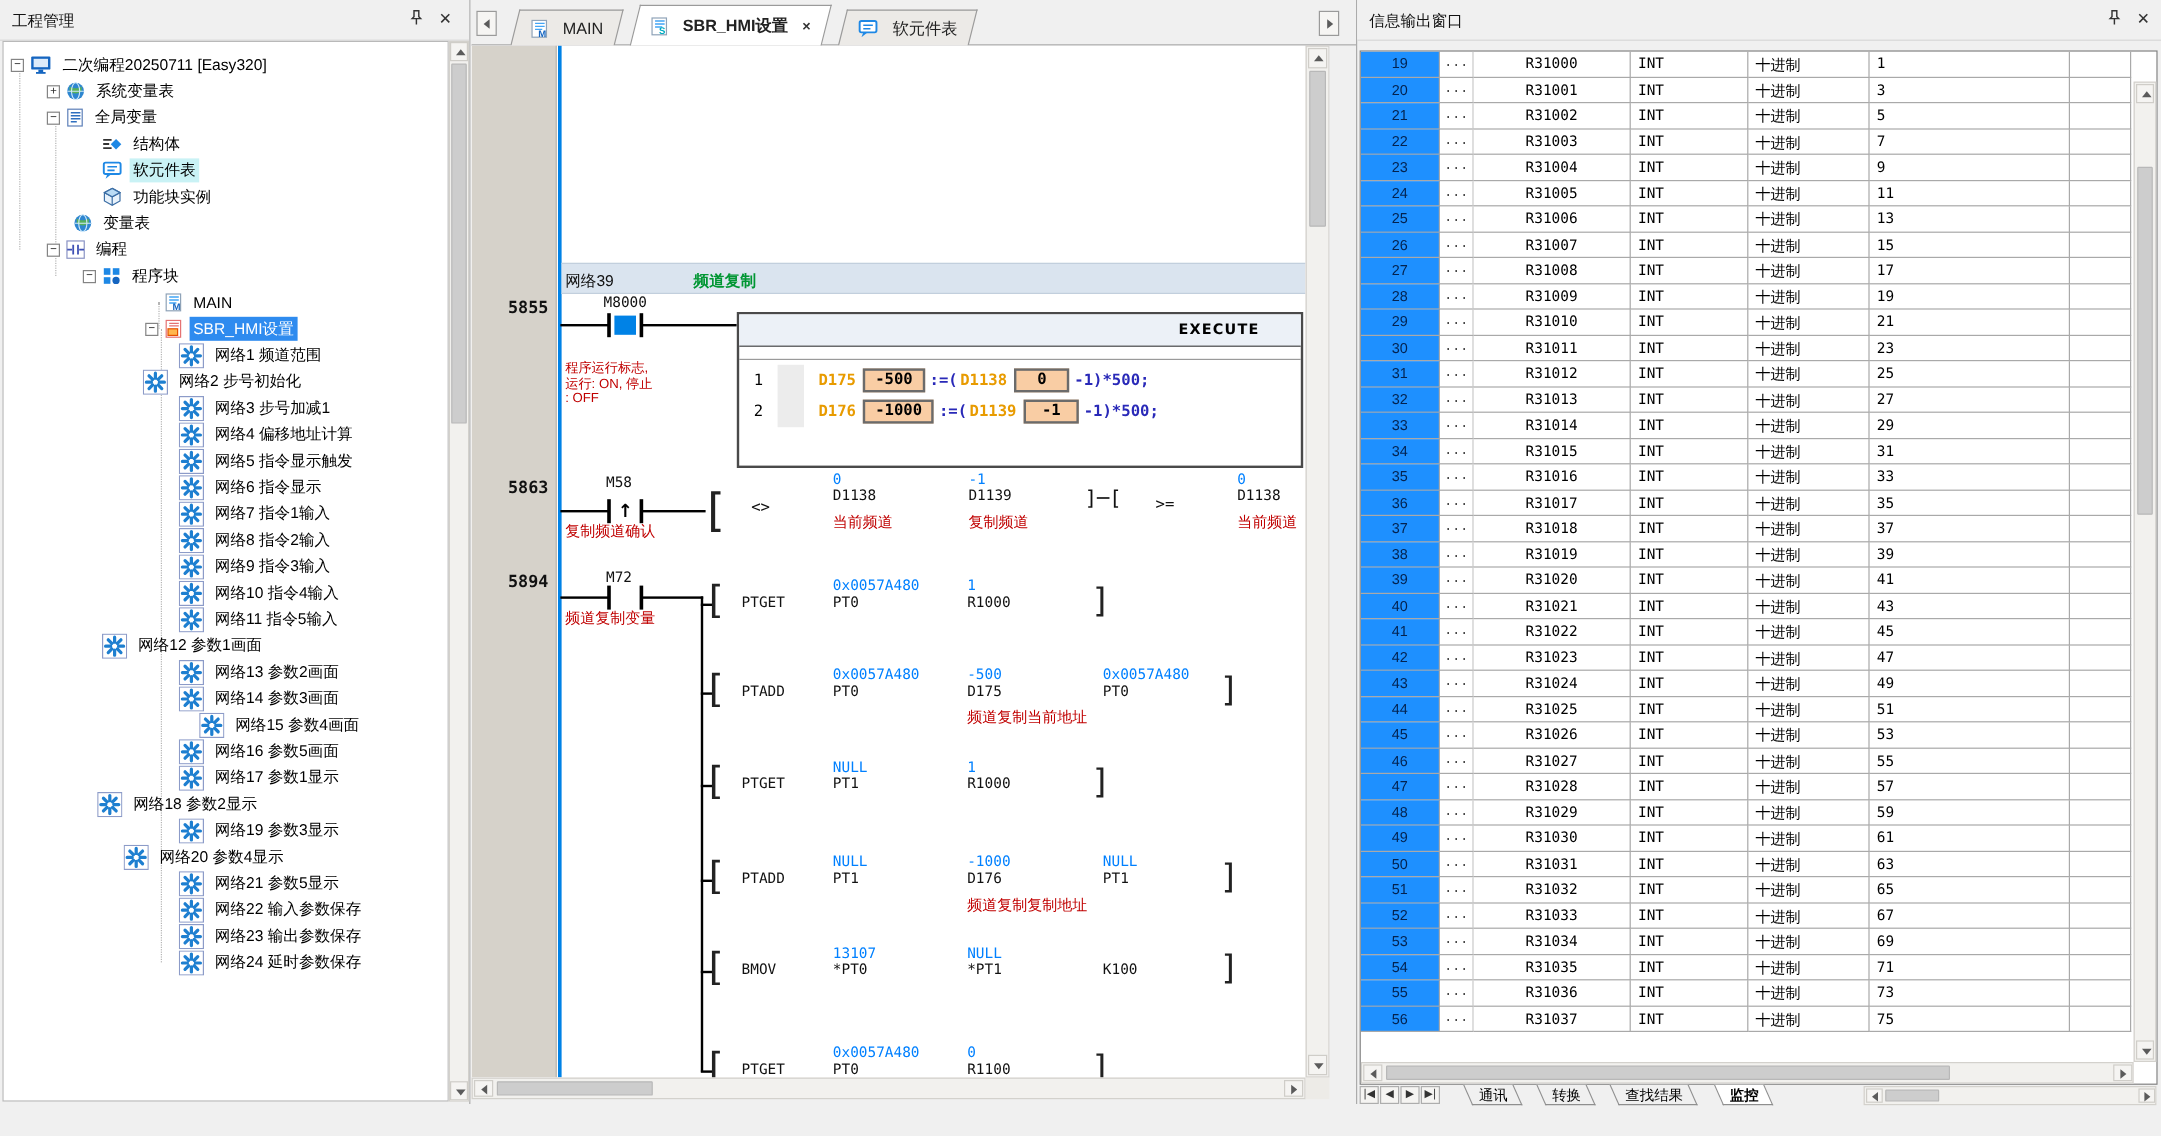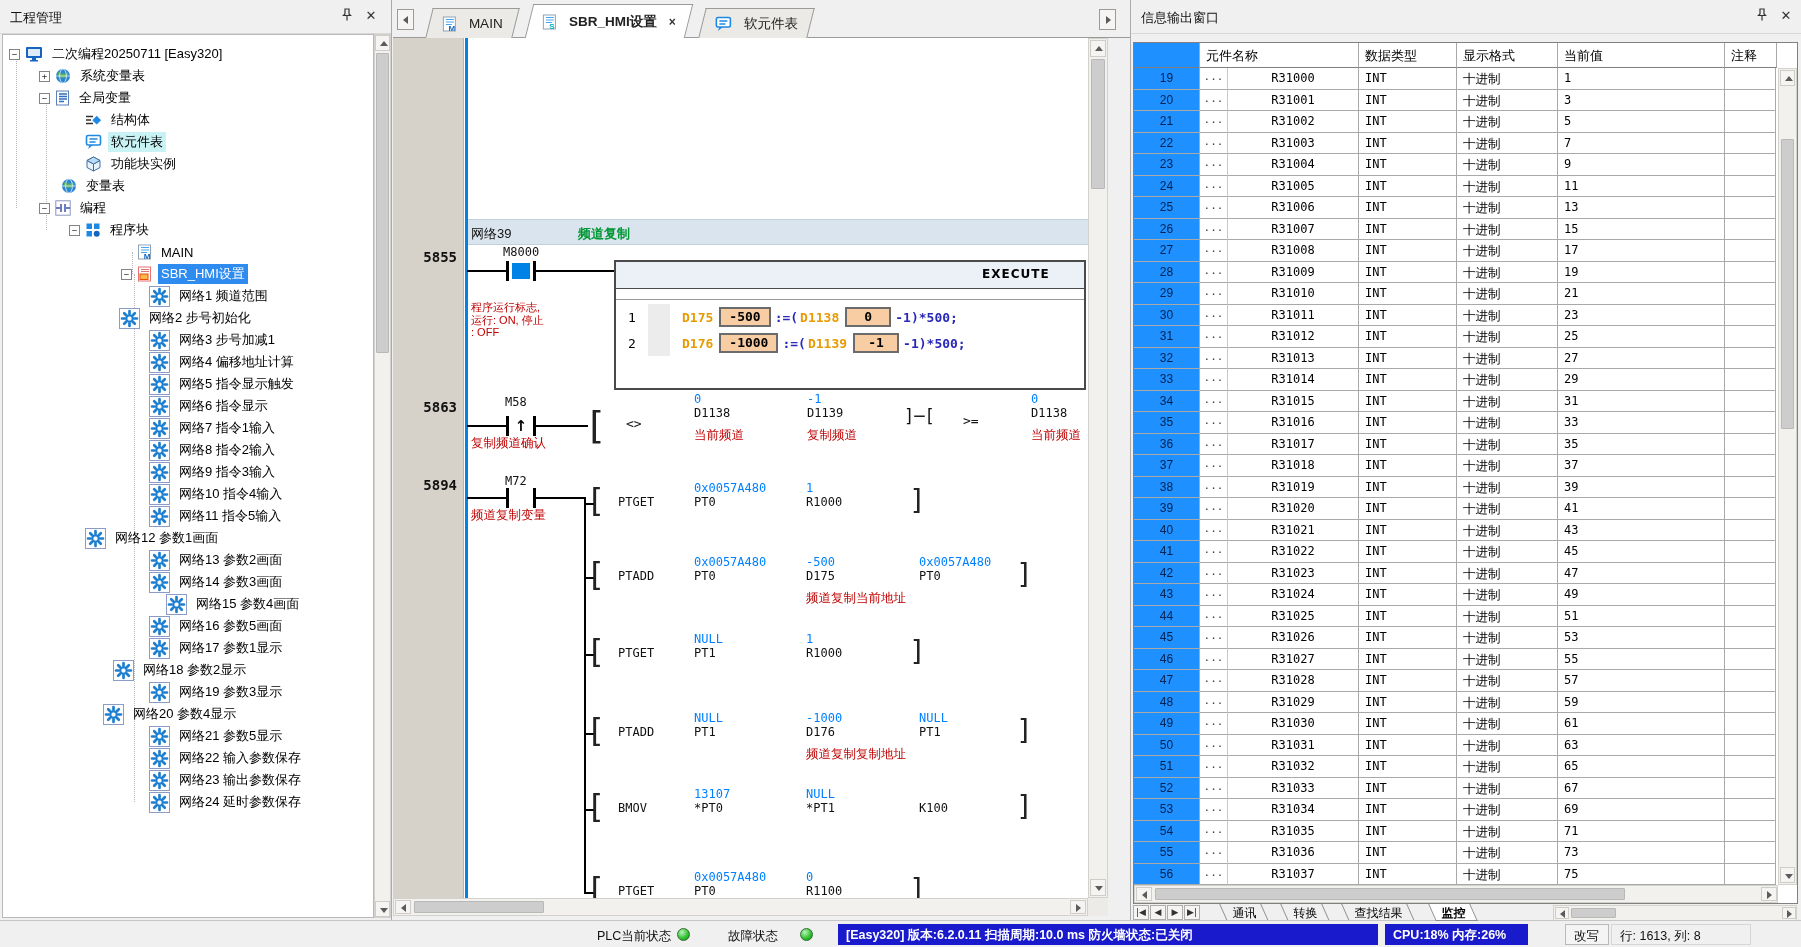--- a/index.html
+++ b/index.html
@@ -467,21 +467,21 @@
           <span class="tree-ico">
             <svg width="21" height="21" viewBox="0 0 21 21">
               <rect x="0.5" y="0.5" width="20" height="20" fill="#fff" stroke="#8C9BC8"></rect>
               <g stroke="#1E7FD0" stroke-width="2.7" stroke-linecap="round">
                 <path d="M10.5 3v4.2M10.5 13.8V18M3 10.5h4.2M13.8 10.5H18M5.2 5.2l3 3M12.8 12.8l3 3M15.8 5.2l-3 3M8.2 12.8l-3 3"></path>
               </g>
             </svg>
           </span>
           <span class="tree-label">网络17 参数1显示</span>
         </div>
-        <div class="tree-row" style="top: 624px; padding-left: 94px;">
+        <div class="tree-row" style="top: 624px; padding-left: 62px;">
           <span class="exp-spacer"></span>
           <span class="tree-ico">
             <svg width="21" height="21" viewBox="0 0 21 21">
               <rect x="0.5" y="0.5" width="20" height="20" fill="#fff" stroke="#8C9BC8"></rect>
               <g stroke="#1E7FD0" stroke-width="2.7" stroke-linecap="round">
                 <path d="M10.5 3v4.2M10.5 13.8V18M3 10.5h4.2M13.8 10.5H18M5.2 5.2l3 3M12.8 12.8l3 3M15.8 5.2l-3 3M8.2 12.8l-3 3"></path>
               </g>
             </svg>
           </span>
           <span class="tree-label">网络18 参数2显示</span>
@@ -840,28 +840,20 @@
       <span class="titlebar-btn pin-icon" style="left:622px;">
         <svg viewBox="0 0 12 13">
             <path d="M4 1h4v5l1.5 1.5h-7L4 6z" fill="none" stroke="#333" stroke-width="1.2"></path>
             <path d="M6 7.5v5" stroke="#333" stroke-width="1.2"></path>
           </svg>
       </span>
       <span class="titl ebar-btn titlebar-btn" style="left:646px;">✕</span>
     </div>
 
     <div id="otable">
-      <div class="ohead">
-        <div class="idxh"></div>
-        <div>元件名称</div>
-        <div>数据类型</div>
-        <div>显示格式</div>
-        <div>当前值</div>
-        <div>注释</div>
-      </div>
       <div id="orows">
           <div class="orow">
             <div class="idx">19</div>
             <div class="dots">...</div>
             <div class="nm">R31000</div>
             <div class="ty">INT</div>
             <div class="fm">十进制</div>
             <div class="va">1</div>
             <div class="cm"></div>
           </div>
@@ -1243,24 +1235,14 @@
             <i class="tri tri-left" style="top:2px;left:4px;"></i>
           </div>
         <div class="sb-thumb" style="left:17px;top:2px;width:45px;height:10px;"></div>
         <div class="sb-btn" style="left:228px;top:1px;width:14px;height:12px;">
             <i class="tri tri-right" style="top:2px;left:4px;"></i>
           </div>
       </div>
     </div>
   </div>
 
-  <div id="statusbar" class="abs">
-    <span class="st-text" style="left:597px;">PLC当前状态</span>
-    <i class="led" style="left:677px;"></i>
-    <span class="st-text" style="left:728px;">故障状态</span>
-    <i class="led" style="left:800px;"></i>
-    <div class="bluebox" style="left:838px;width:540px;">[Easy320] 版本:6.2.0.11 扫描周期:10.0 ms 防火墙状态:已关闭</div>
-    <div class="bluebox" style="left:1385px;width:143px;">CPU:18%  内存:26%</div>
-    <div class="sunken" style="left:1565px;width:44px;">改写</div>
-    <div class="sunken" style="left:1611px;width:140px;border-color:#D6D6D6;background:#F0F0F0;">行: 1613, 列:    8</div>
-  </div>
 
 </div>
 
 </body></html>

